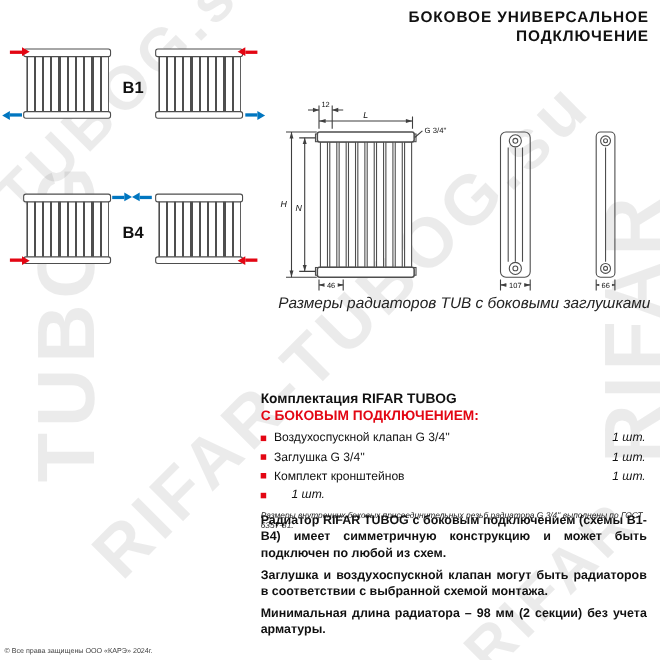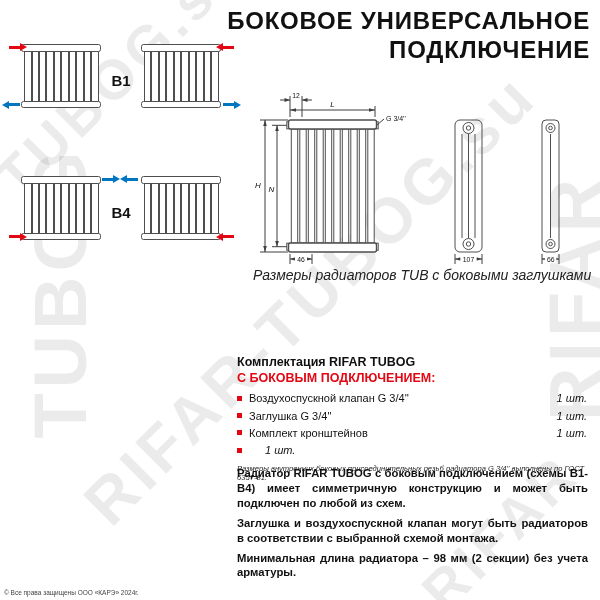--- a/index.html
+++ b/index.html
@@ -8,21 +8,21 @@
   
   .wm{position:absolute;z-index:0;font-weight:800;color:rgba(0,0,0,0.08);
       white-space:nowrap;letter-spacing:5px;pointer-events:none;}
   .wm-left {left:-140px;top:250px;width:400px;text-align:center;font-size:74px;transform:rotate(-90deg);}
   .wm-diag {left:-45px;top:262px;width:710px;text-align:center;font-size:64px;transform:rotate(-45deg);}
   .wm-right{left:430px;top:255px;width:290px;text-align:center;font-size:74px;transform:rotate(-90deg);}
   .wm-top  {left:-160px;top:40px;width:560px;text-align:center;font-size:56px;transform:rotate(-45deg);}
   .wm-btm  {left:260px;top:500px;width:480px;text-align:center;font-size:56px;transform:rotate(-45deg);}
   
   .title{position:absolute;z-index:2;top:7px;right:10px;text-align:right;
-         font-weight:bold;font-size:24px;line-height:1.2;letter-spacing:0.8px;}
+         font-weight:bold;font-size:14px;line-height:1.2;letter-spacing:0.8px;}
   
   .schemes{position:absolute;z-index:2;left:6px;top:44px;width:230px;}
   .scheme-row{position:relative;height:64px;margin-bottom:68px;}
   .radiator{position:absolute;top:0;width:78px;height:64px;}
   .rad-left{left:16px;}  .rad-right{left:136px;}
   .tubes{position:absolute;left:1.5px;right:1.5px;top:4px;bottom:4px;
          background:repeating-linear-gradient(90deg,#4e4e4e 0 1px,#fff 1px 2px,#fff 2px 6.5px,#4e4e4e 6.5px 7.5px);}
   .cap{position:absolute;left:-1px;right:-1px;height:7.5px;background:#fff;
        border:1.4px solid #4e4e4e;border-radius:2.5px;box-sizing:border-box;}
   .cap-top{top:0;} .cap-bot{bottom:0;}

